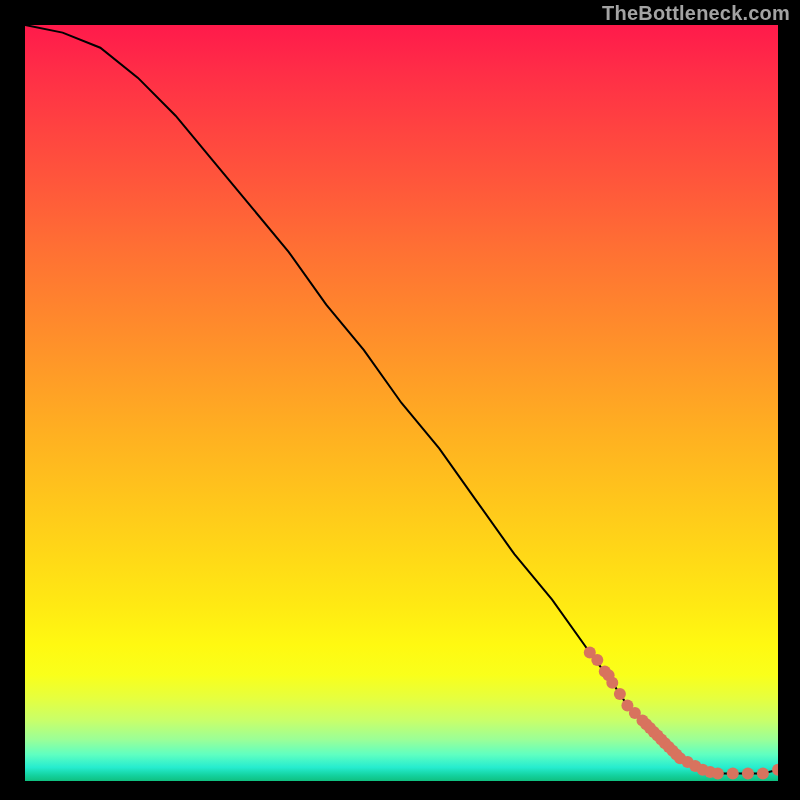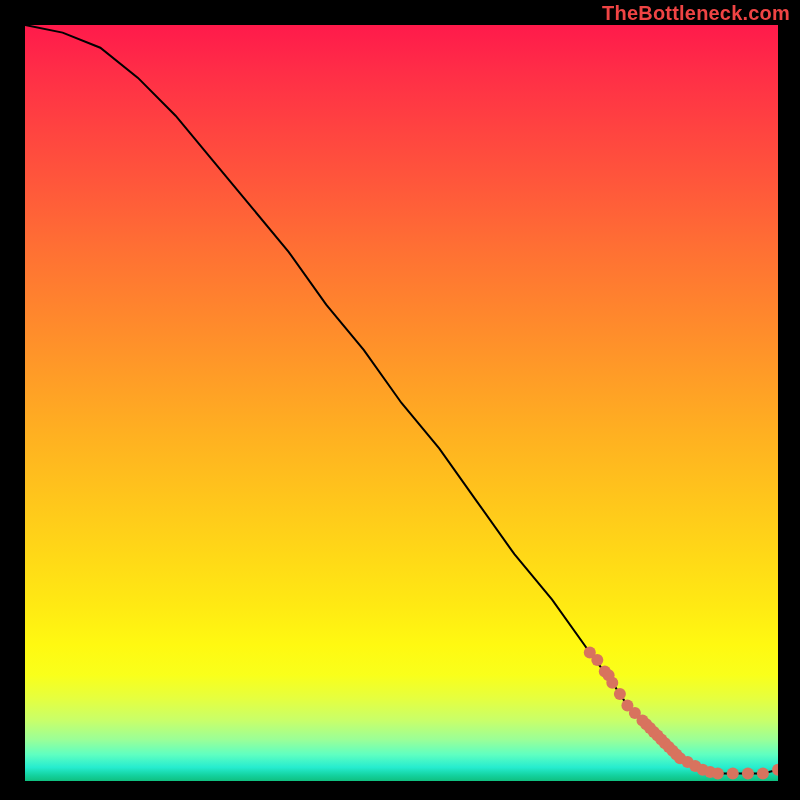--- a/index.html
+++ b/index.html
@@ -5,21 +5,21 @@
   * { margin: 0; padding: 0; box-sizing: border-box; }
   html, body { width: 800px; height: 800px; background: #000; overflow: hidden; }
   .wrap { position: relative; width: 800px; height: 800px; }
   .attribution {
     position: absolute;
     top: 2px;
     right: 10px;
     font-family: Arial, Helvetica, sans-serif;
     font-size: 20px;
     font-weight: 600;
-    color: #ef4444;
+    color: #a3a3a3;
     letter-spacing: 0.2px;
   }
   .plot {
     position: absolute;
     left: 25px;
     top: 25px;
     width: 753px;
     height: 756px;
     background: linear-gradient(to bottom,
       #ff1a4b 0%,

